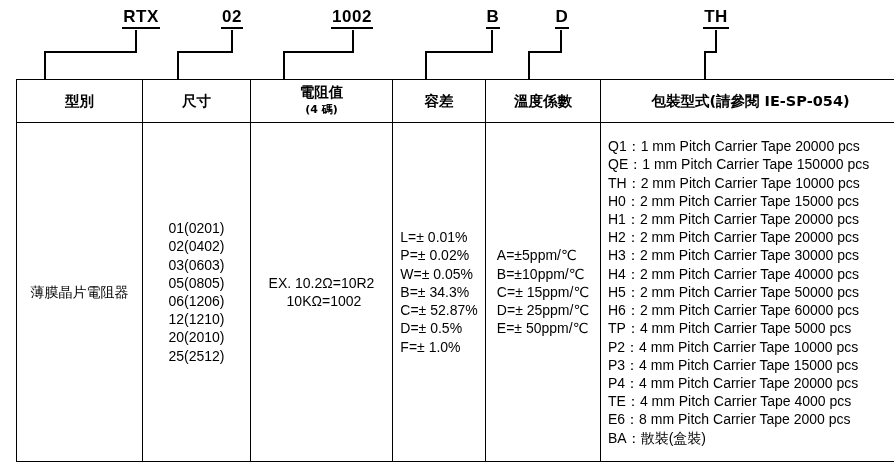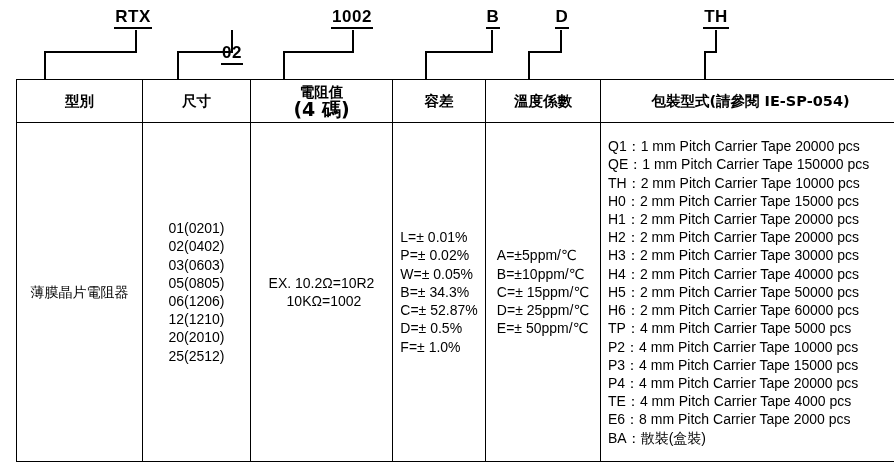--- a/index.html
+++ b/index.html
@@ -67,21 +67,21 @@
   #code-table thead th {
     height: 42px;
     font-weight: bold;
     font-size: 14.5px;
     line-height: 17px;
     text-align: center;
     font-family: "DejaVu Sans", "Liberation Sans", sans-serif;
   }
   #code-table thead th .sub {
     display: block;
-    font-size: 19px;
+    font-size: 11px;
     line-height: 17px;
   }
   #code-table tbody td {
     height: 338px;
     font-size: 14px;
     line-height: 18.2px;
   }
 
   .cell-center {
     text-align: center;
@@ -110,24 +110,24 @@
     white-space: nowrap;
     display: block;
   }
   .col-pkg .inner { padding-left: 7px; }
 </style>
 </head>
 <body>
 
 <div id="page">
 
-  <div class="pn-label" style="left:110px; top:8px; width:46px;">
+  <div class="pn-label" style="left:118px; top:8px; width:46px;">
     <span class="u">RTX</span>
   </div>
-  <div class="pn-label" style="left:216px; top:8px; width:32px;margin-top:36px;">
+  <div class="pn-label" style="left:216px; top:8px; width:32px;">
     <span class="u">02</span>
   </div>
   <div class="pn-label" style="left:326px; top:8px; width:52px;">
     <span class="u">1002</span>
   </div>
   <div class="pn-label" style="left:483px; top:8px; width:20px;">
     <span class="u">B</span>
   </div>
   <div class="pn-label" style="left:552px; top:8px; width:20px;">
     <span class="u">D</span>

